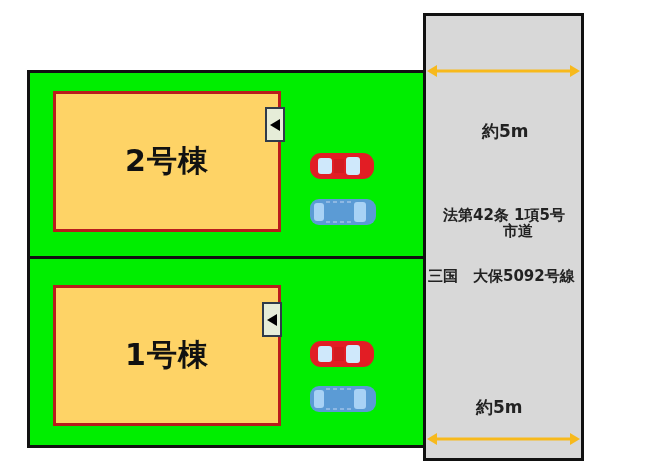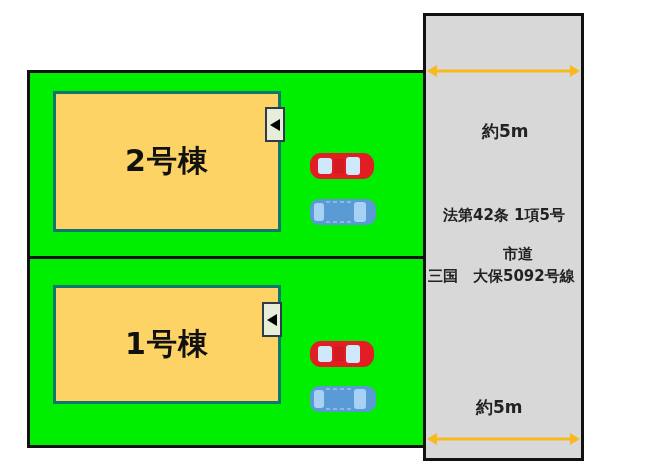--- a/index.html
+++ b/index.html
@@ -1,21 +1,21 @@
 <!DOCTYPE html>
 <html><head>
   <meta charset="utf-8">
   <style>
     html, body { margin: 0; padding: 0; background: #ffffff; }
     body { width: 658px; height: 475px; position: relative; overflow: hidden;
            font-family: "DejaVu Sans", "Liberation Sans", sans-serif; }
     .abs { position: absolute; box-sizing: border-box; }
     .lot { background: #00ee00; border: 3px solid #111; }
     .lot-divider { background: #111; height: 3px; }
-    .building { background: #fed366; border: 3px solid #0f766e;
+    .building { background: #fed366; border: 3px solid #b91c1c;
                 display: flex; align-items: center; justify-content: center; }
     .building-label { font-size: 30px; font-weight: bold; color: #111; letter-spacing: 1px; }
     .entry { background: #e6edd8; border: 2px solid #2f3b4a; width: 20px; height: 35px;
              display: flex; align-items: center; justify-content: center; }
     .road { background: #d8d8d8; border: 3px solid #111; }
     .road-text { color: #222; font-size: 15px; text-align: center; white-space: nowrap; font-weight: bold; }
     .dim-text { color: #222; font-size: 17px; font-weight: bold; white-space: nowrap; }
     svg { display: block; }
   </style>
 </head>
@@ -26,21 +26,21 @@
 
 <div class="abs building" style="left:53px; top:91px; width:228px; height:141px;">
   <span class="building-label">2号棟</span>
 </div>
 <div class="abs entry" style="left:265px; top:107px;">
   <svg width="12" height="14" viewBox="0 0 12 14">
     <polygon points="11,1 11,13 1,7" fill="#000"></polygon>
   </svg>
 </div>
 
-<div class="abs building" style="left:53px; top:285px; width:228px; height:119px;">
+<div class="abs building" style="left:53px; top:285px; width:228px; height:141px;">
   <span class="building-label">1号棟</span>
 </div>
 <div class="abs entry" style="left:262px; top:302px;">
   <svg width="12" height="14" viewBox="0 0 12 14">
     <polygon points="11,1 11,13 1,7" fill="#000"></polygon>
   </svg>
 </div>
 
 <div class="abs" style="left:308px; top:150px;">
   <svg width="68" height="32" viewBox="0 0 68 32">
@@ -83,21 +83,21 @@
 <div class="abs" style="left:426px; top:63px;">
   <svg width="155" height="16" viewBox="0 0 155 16">
     <line x1="8" y1="8" x2="147" y2="8" stroke="#f7b91c" stroke-width="3"></line>
     <polygon points="1,8 11,2 11,14" fill="#f7b91c"></polygon>
     <polygon points="154,8 144,2 144,14" fill="#f7b91c"></polygon>
   </svg>
 </div>
 <div class="abs dim-text" style="left:482px; top:120px;">約5m</div>
 
 <div class="abs road-text" style="left:443px; top:206px;">法第42条 1項5号</div>
-<div class="abs road-text" style="left:503px; top:245px;">市道</div>
+<div class="abs road-text" style="left:503px; top:222px;">市道</div>
 <div class="abs road-text" style="left:428px; top:267px;">三国　大保5092号線</div>
 
 <div class="abs dim-text" style="left:476px; top:396px;">約5m</div>
 <div class="abs" style="left:426px; top:431px;">
   <svg width="155" height="16" viewBox="0 0 155 16">
     <line x1="8" y1="8" x2="147" y2="8" stroke="#f7b91c" stroke-width="3"></line>
     <polygon points="1,8 11,2 11,14" fill="#f7b91c"></polygon>
     <polygon points="154,8 144,2 144,14" fill="#f7b91c"></polygon>
   </svg>
 </div>

